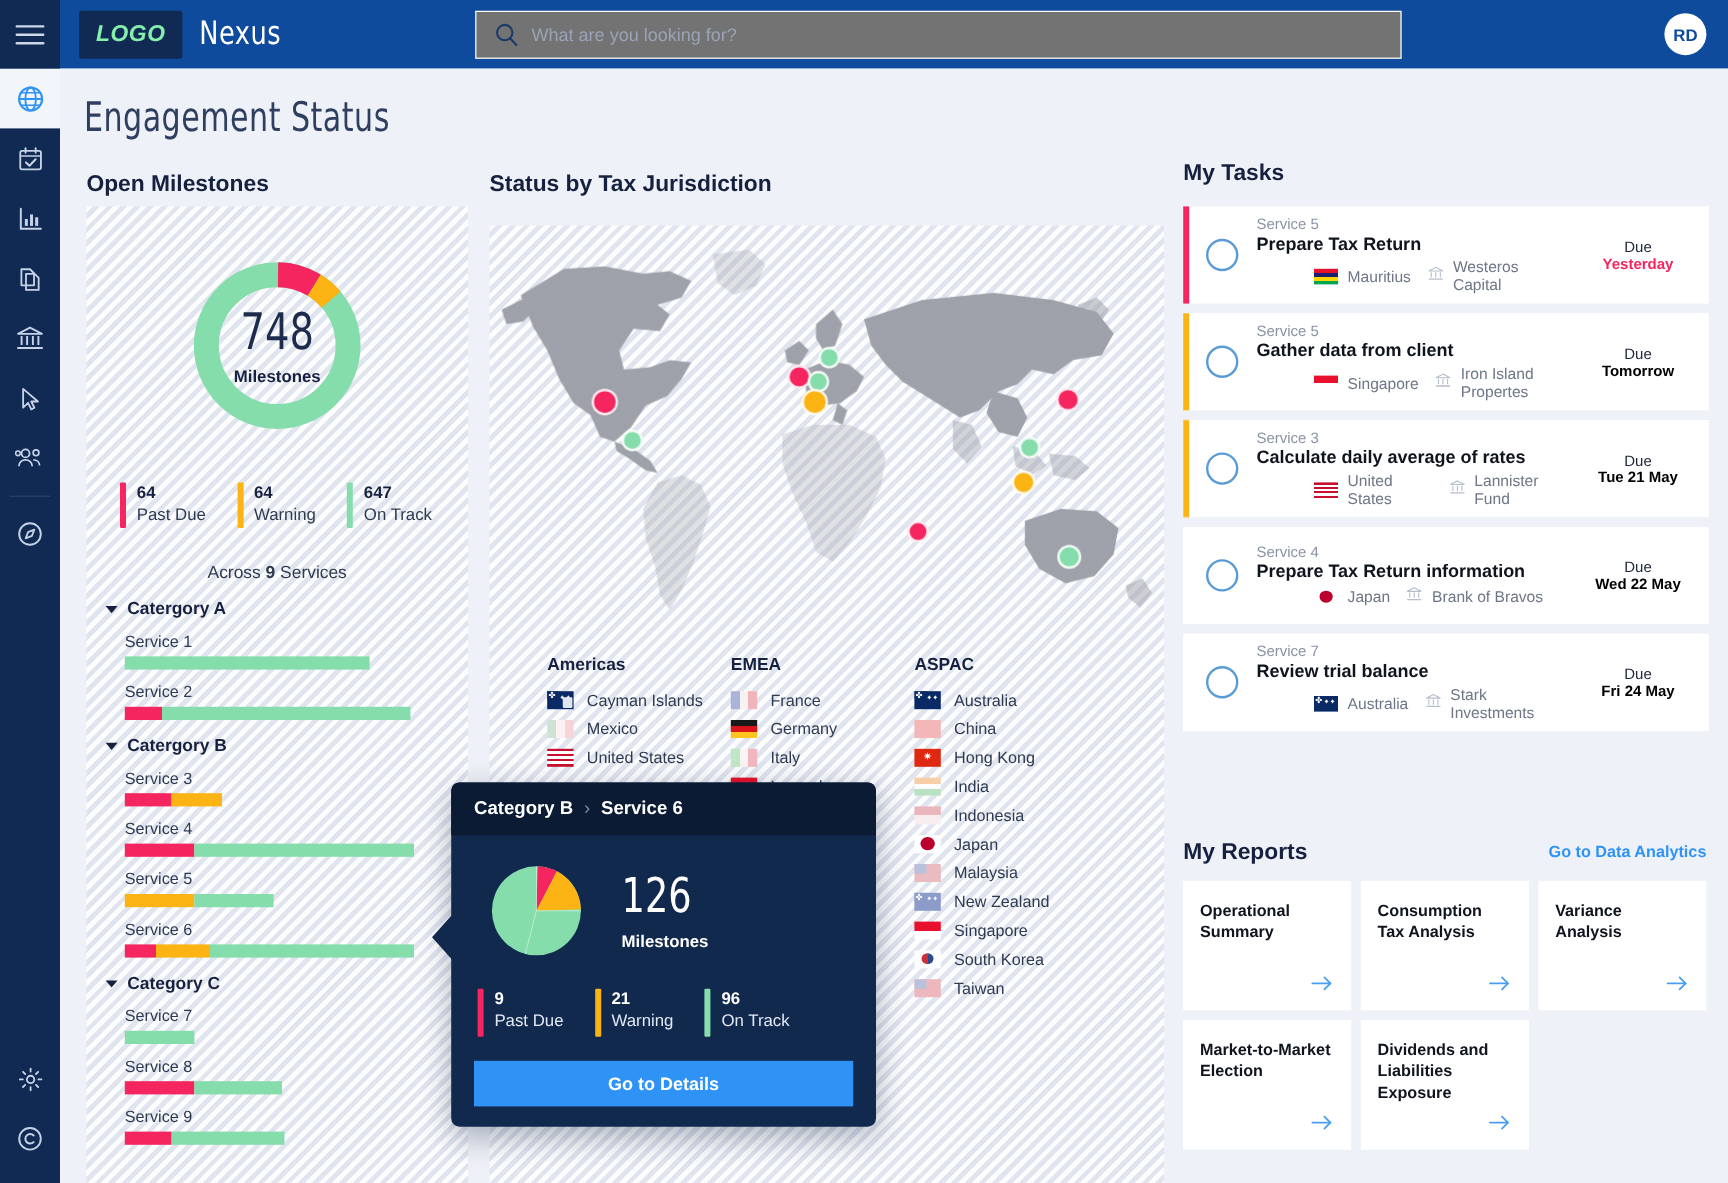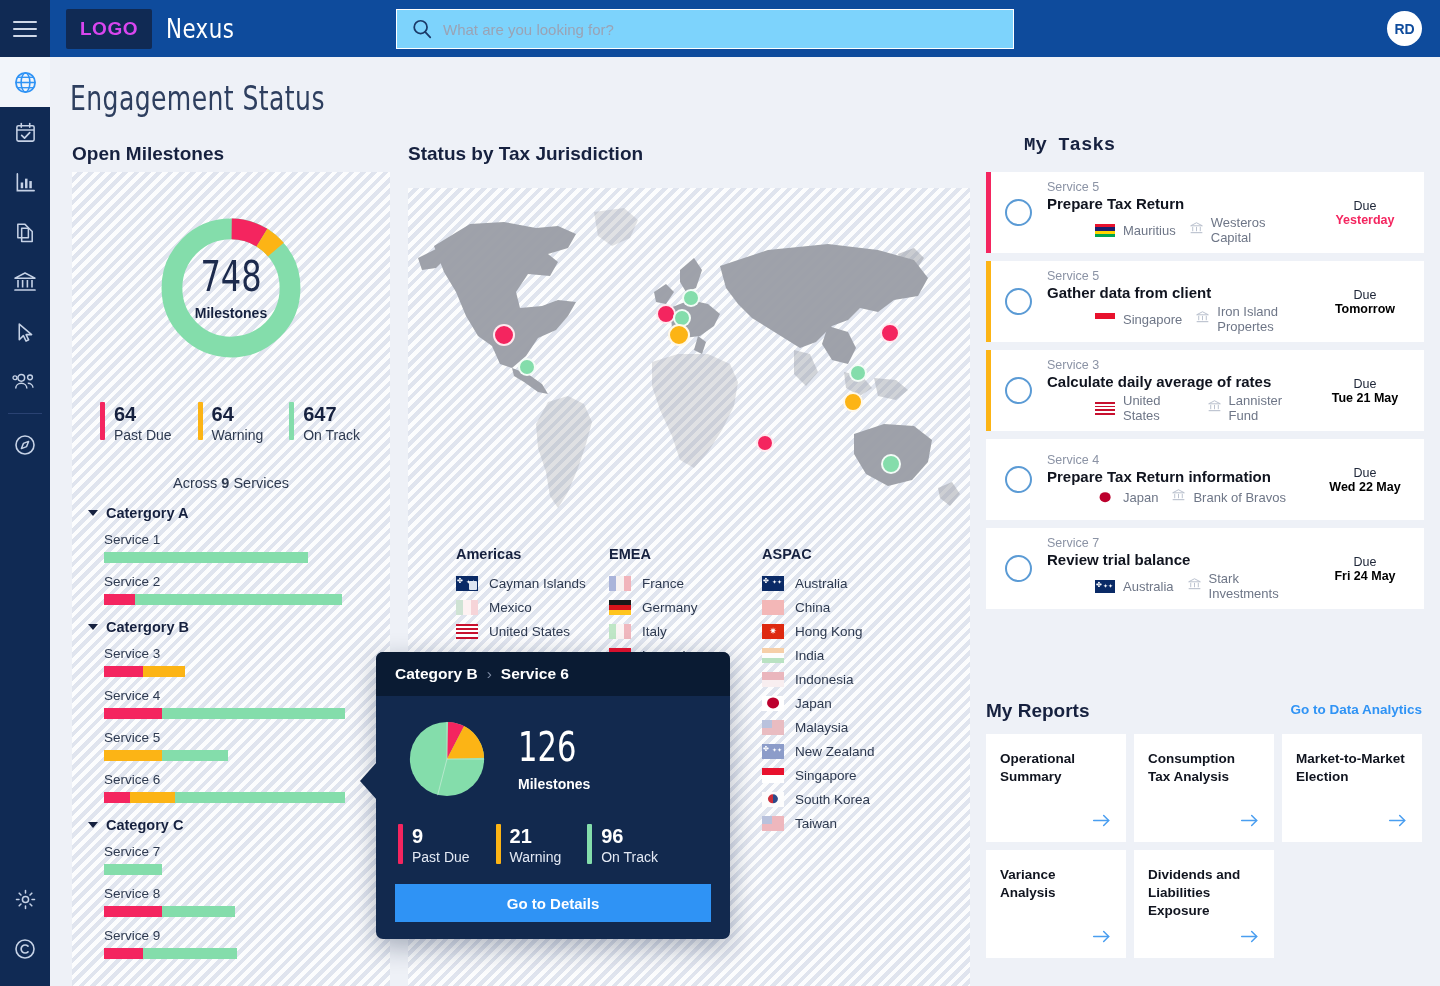--- a/index.html
+++ b/index.html
@@ -18,33 +18,33 @@
   .hamburger-zone{
     width:50px; height:57px; background:#102a54;
     display:flex; align-items:center; justify-content:center;
   }
   .hamburger{ width:24px; height:16px; position:relative; cursor:pointer;}
   .hamburger i{ position:absolute; left:0; width:24px; height:2px; background:#cfd8e8; border-radius:1px;}
   .hamburger i:nth-child(1){top:0}
   .hamburger i:nth-child(2){top:7px}
   .hamburger i:nth-child(3){top:14px}
   .logo-badge{
-    margin-left:16px; background:#102a54; color:#d946ef;
+    margin-left:16px; background:#102a54; color:#86efac;
     font-weight:bold; font-size:19px; letter-spacing:.5px;
-    padding:9px 14px; border-radius:2px;
+    padding:9px 14px; border-radius:2px;font-style:italic;
   }
   .brand{
     margin-left:14px; font-size:27px; color:#ffffff;
     font-family:"Liberation Sans Narrow","DejaVu Sans Condensed","Liberation Sans",sans-serif;
     font-weight:300; letter-spacing:.5px;
     transform:scaleX(.88); transform-origin:left center;
   }
   .searchwrap{
-    position:absolute; left:396px; top:9px; width:618px; height:40px;
-    background:#7dd3fc; border:1px solid #ffffff; display:flex; align-items:center;
+    position:absolute; left:396px; top:9px; width:772px; height:40px;
+    background:#737373; border:1px solid #ffffff; display:flex; align-items:center;
   }
   .search-icon{ margin-left:14px; width:22px;height:22px; flex:none;}
   .searchwrap input{
     border:0; outline:0; flex:1; height:36px; margin-left:10px;
     font-size:15px; color:#16213f; font-family:inherit; background:transparent;
   }
   .searchwrap input::placeholder{ color:#9aa3b5; }
   .avatar{
     position:absolute; right:18px; top:11px; width:35px;height:35px;
     border-radius:50%; background:#fff; color:#0e4b9c; font-weight:bold;
@@ -89,21 +89,21 @@
   }
   .donut-num{
     font-size:42px; font-weight:300; color:#1d2b4d; line-height:1;
     font-family:"Liberation Sans Narrow","DejaVu Sans Condensed","Liberation Sans",sans-serif;
     transform:scaleX(.85);
   }
   .donut-lab{ font-size:14px;font-weight:bold;color:#16213f;margin-top:7px;}
   .legend-row{ display:flex; margin:36px 0 0 28px; }
   .legend-cell{ display:flex; margin-right:26px;}
   .legend-bar{ width:5px; border-radius:1px; margin-right:9px;}
-  .legend-n{ font-size:20px;font-weight:bold;color:#16213f;line-height:1.25;}
+  .legend-n{ font-size:14px;font-weight:bold;color:#16213f;line-height:1.25;}
   .legend-t{ font-size:14px;color:#2e3a50;line-height:1.25;}
   .across{ text-align:center; font-size:14.5px; color:#2e3a50; margin-top:30px;}
   .across b{ font-weight:bold; }
   .cat-head{
     display:flex;align-items:center; margin:14px 0 4px 16px;
     font-size:14.5px;font-weight:bold;color:#16213f; cursor:pointer;
   }
   .caret{
     width:0;height:0;border-left:5px solid transparent;border-right:5px solid transparent;
     border-top:6px solid #16213f; margin-right:8px;
@@ -158,21 +158,21 @@
   .tt-legend{ display:flex; padding:16px 0 0 22px;}
   .tt-legend .legend-n{color:#fff}
   .tt-legend .legend-t{color:#e3e9f4}
   .tt-btn{
     position:absolute; left:19px; bottom:17px; width:316px;height:38px;
     background:#2f93f5; color:#fff;font-size:15px;font-weight:bold;
     display:flex;align-items:center;justify-content:center; cursor:pointer; border:0;
     font-family:inherit;
   }
   
-  #tasks-title{ position:absolute; left:1024px; top:134px;font-family:Liberation Mono, monospace;}
+  #tasks-title{ position:absolute; left:986px; top:134px;}
   .tasks{ position:absolute; left:986px; top:172px; width:438px;}
   .task{
     position:relative; height:81px; background:#fff; margin-bottom:8px;
     display:flex;align-items:center; cursor:pointer;
   }
   .task-stripe{ position:absolute;left:0;top:0;width:5px;height:81px;}
   .task-check{
     width:27px;height:27px;border-radius:50%;border:2px solid #5b9bd5;
     margin-left:19px;flex:none; cursor:pointer;
   }
@@ -795,28 +795,28 @@
         </svg></span>
     </div>
     <div class="rep-card">
       <div class="rep-name">Consumption Tax Analysis</div>
       <span class="rep-arrow"><svg width="20" height="15" viewBox="0 0 24 18">
           <line x1="2" y1="9" x2="20" y2="9" stroke="#4a9ef0" stroke-width="1.8" stroke-linecap="round"></line>
           <polyline points="14,3 20,9 14,15" fill="none" stroke="#4a9ef0" stroke-width="1.8" stroke-linecap="round" stroke-linejoin="round"></polyline>
         </svg></span>
     </div>
     <div class="rep-card">
-      <div class="rep-name">Market-to-Market Election</div>
+      <div class="rep-name">Variance Analysis</div>
       <span class="rep-arrow"><svg width="20" height="15" viewBox="0 0 24 18">
           <line x1="2" y1="9" x2="20" y2="9" stroke="#4a9ef0" stroke-width="1.8" stroke-linecap="round"></line>
           <polyline points="14,3 20,9 14,15" fill="none" stroke="#4a9ef0" stroke-width="1.8" stroke-linecap="round" stroke-linejoin="round"></polyline>
         </svg></span>
     </div>
     <div class="rep-card">
-      <div class="rep-name">Variance Analysis</div>
+      <div class="rep-name">Market-to-Market Election</div>
       <span class="rep-arrow"><svg width="20" height="15" viewBox="0 0 24 18">
           <line x1="2" y1="9" x2="20" y2="9" stroke="#4a9ef0" stroke-width="1.8" stroke-linecap="round"></line>
           <polyline points="14,3 20,9 14,15" fill="none" stroke="#4a9ef0" stroke-width="1.8" stroke-linecap="round" stroke-linejoin="round"></polyline>
         </svg></span>
     </div>
     <div class="rep-card">
       <div class="rep-name">Dividends and Liabilities Exposure</div>
       <span class="rep-arrow"><svg width="20" height="15" viewBox="0 0 24 18">
           <line x1="2" y1="9" x2="20" y2="9" stroke="#4a9ef0" stroke-width="1.8" stroke-linecap="round"></line>
           <polyline points="14,3 20,9 14,15" fill="none" stroke="#4a9ef0" stroke-width="1.8" stroke-linecap="round" stroke-linejoin="round"></polyline>

